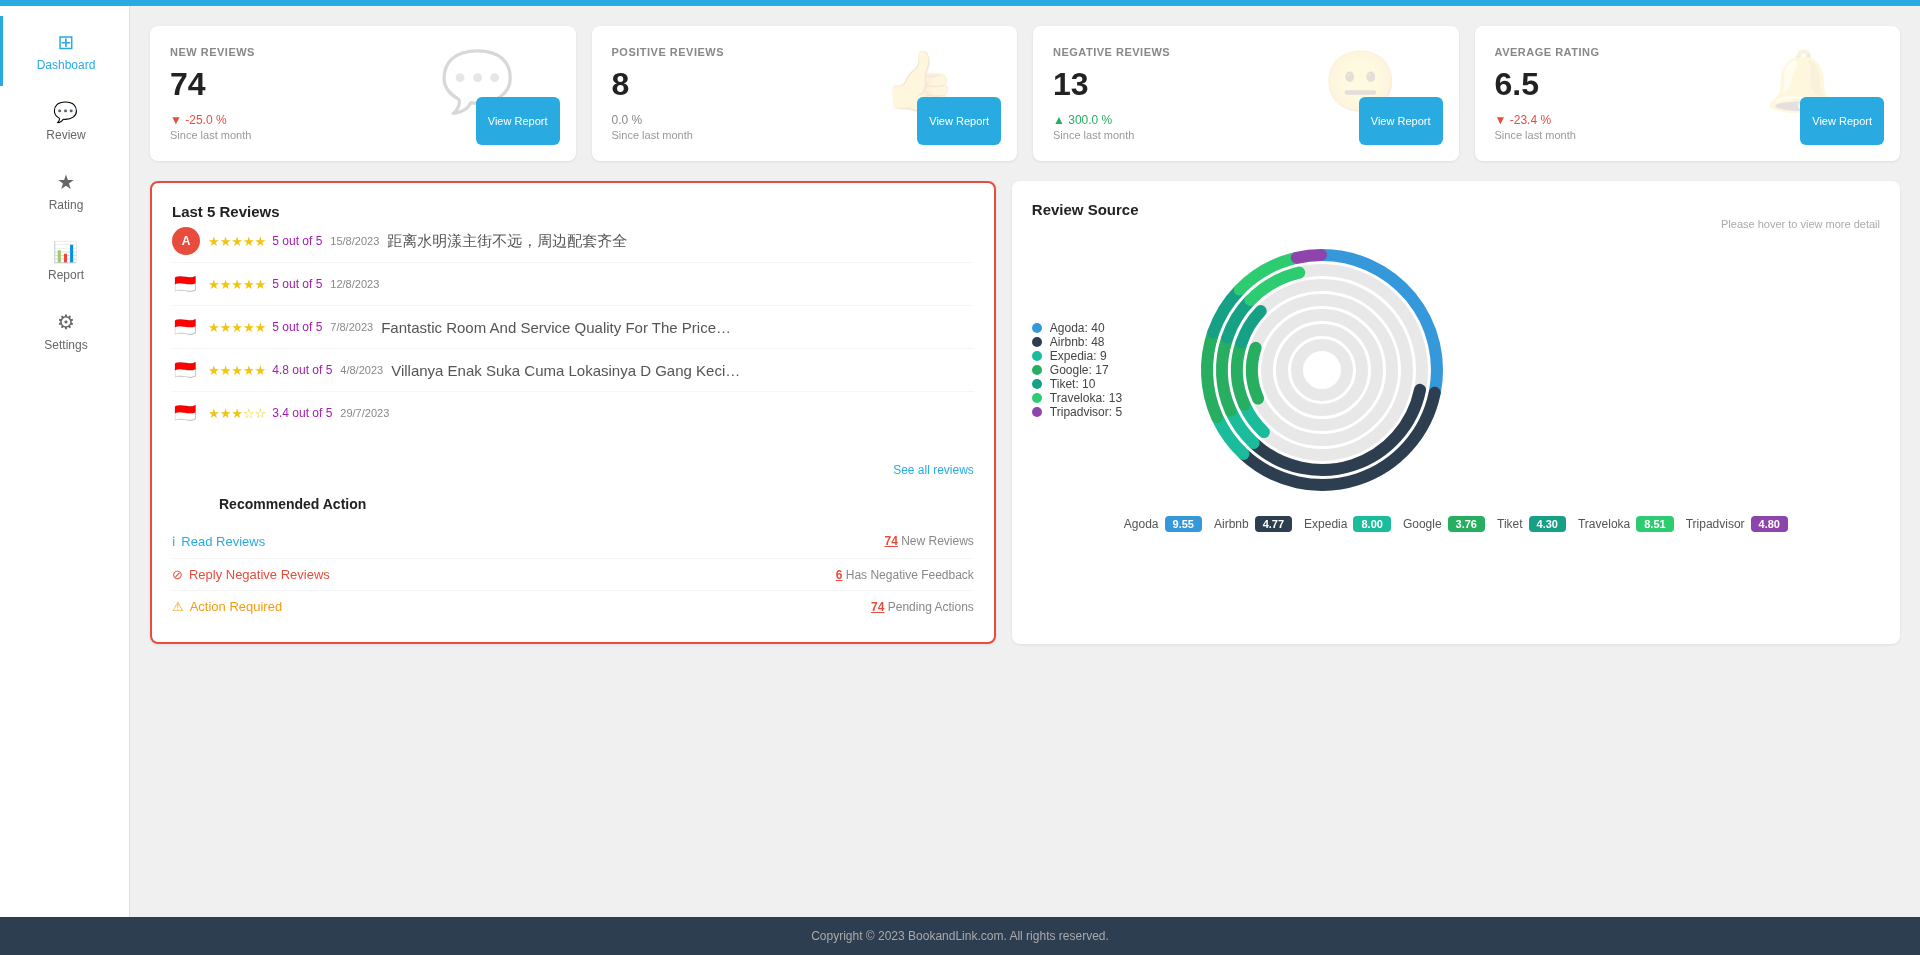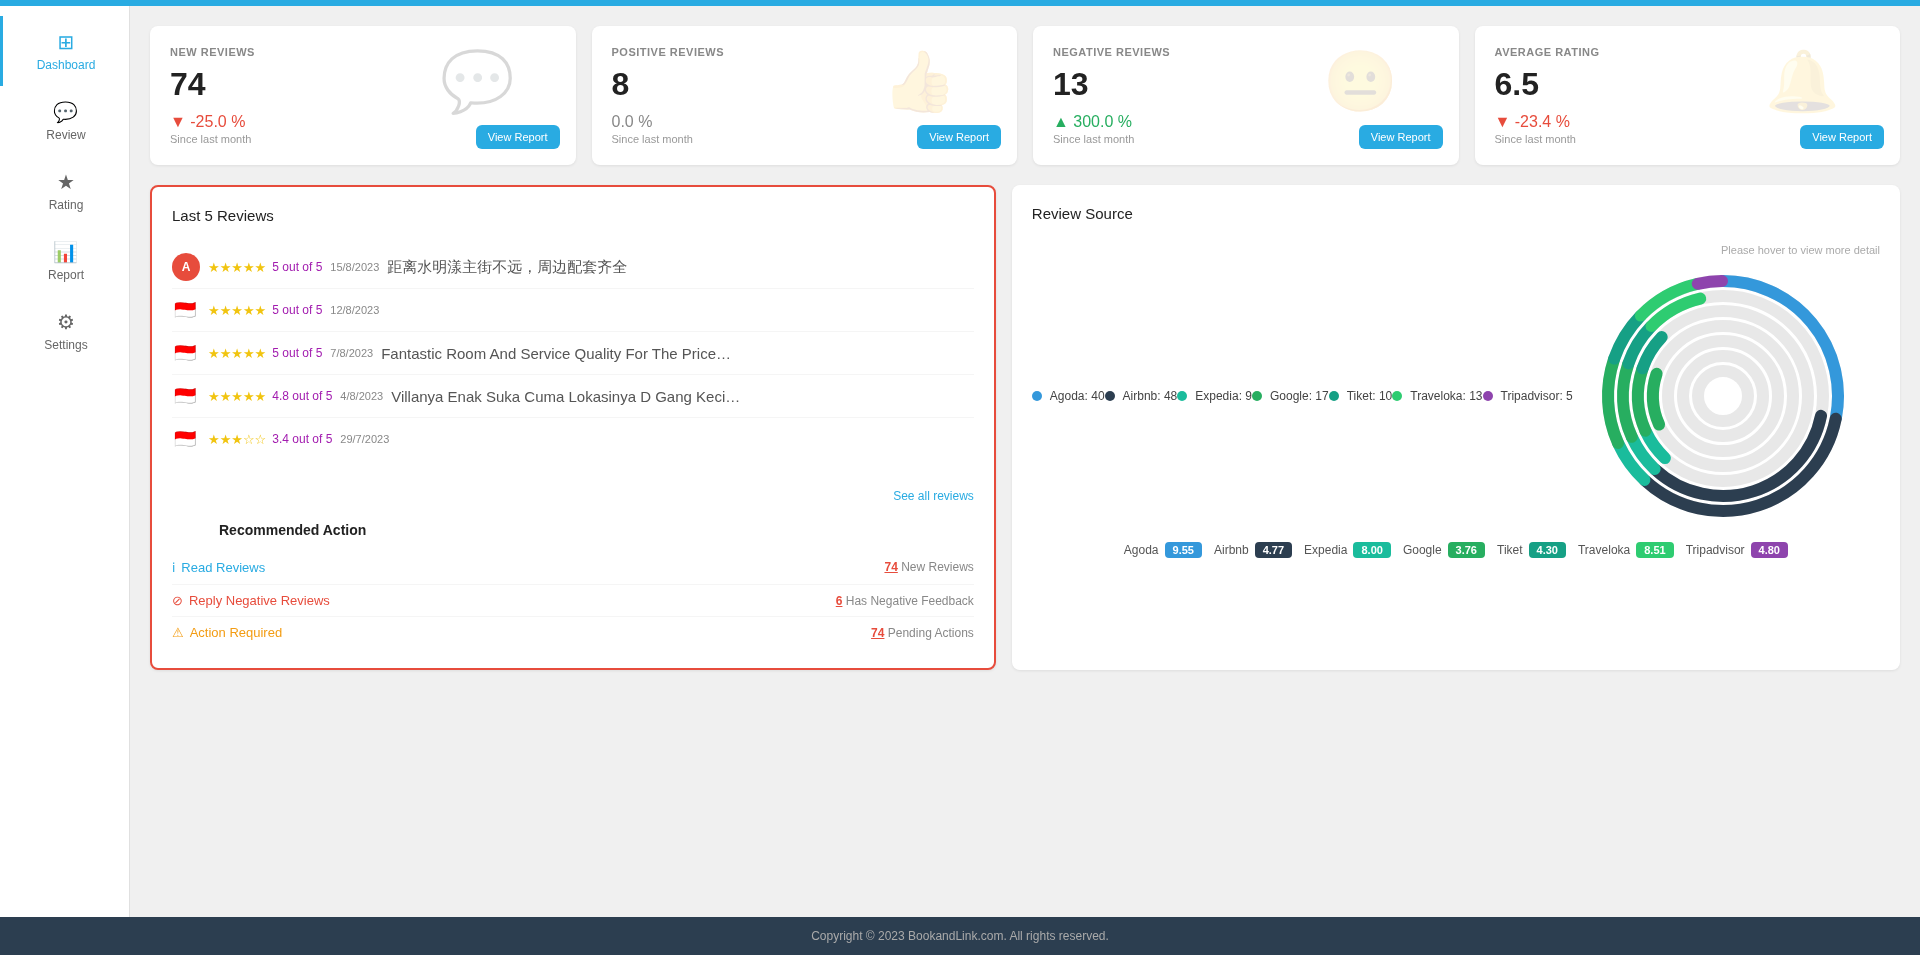--- a/index.html
+++ b/index.html
@@ -16,33 +16,33 @@
     .sidebar-icon { font-size: 20px; margin-bottom: 4px; }
     
     
     .main-content { flex: 1; padding: 20px; overflow-y: auto; }
     
     
     .stat-cards { display: grid; grid-template-columns: repeat(4, 1fr); gap: 16px; margin-bottom: 20px; }
     .stat-card { background: #fff; border-radius: 8px; padding: 20px; position: relative; overflow: hidden; box-shadow: 0 1px 3px rgba(0,0,0,0.08); }
     .stat-card-label { font-size: 11px; color: #888; font-weight: 600; letter-spacing: 0.5px; text-transform: uppercase; margin-bottom: 8px; }
     .stat-card-value { font-size: 32px; font-weight: 700; color: #222; margin-bottom: 10px; }
-    .stat-card-change { font-size: 16px; }
+    .stat-card-change { font-size: 12px; }
     .stat-card-change.negative { color: #e74c3c; }
     .stat-card-change.positive { color: #27ae60; }
     .stat-card-since { font-size: 11px; color: #999; margin-top: 2px; }
     .stat-card-icon { position: absolute; right: 60px; top: 20px; opacity: 0.15; font-size: 60px; color: #888; }
-    .view-report-btn { position: absolute; right: 16px; bottom: 16px; background: #29abe2; color: #fff; border: none; border-radius: 6px; padding: 6px 12px; font-size: 11px; cursor: pointer; }
+    .view-report-btn { position: absolute; right: 16px; bottom: 16px; background: #29abe2; color: #fff; border: none; border-radius: 6px; padding: 18px 12px; font-size: 11px; cursor: pointer; }
     
     
     .bottom-panels { display: grid; grid-template-columns: 1fr 1.05fr; gap: 16px; }
     
     
     .panel { background: #fff; border-radius: 8px; padding: 20px; box-shadow: 0 1px 3px rgba(0,0,0,0.08); }
-    .panel-title { font-size: 15px; font-weight: 400; color: #222; margin-bottom: 22px; }
+    .panel-title { font-size: 15px; font-weight: 700; color: #222; margin-bottom: 0; }
     .last-reviews-panel { border: 2px solid #e74c3c; border-radius: 8px; }
     
     .review-row { display: flex; align-items: center; padding: 7px 0; border-bottom: 1px solid #f5f5f5; font-size: 13px; }
     .review-row:last-child { border-bottom: none; }
     .review-avatar { width: 28px; height: 28px; border-radius: 50%; background: #e74c3c; display: flex; align-items: center; justify-content: center; color: #fff; font-size: 12px; font-weight: 700; margin-right: 8px; flex-shrink: 0; }
     .review-avatar.flag { background: none; font-size: 18px; }
     .stars { color: #f1c40f; font-size: 13px; margin-right: 6px; }
     .review-rating { font-size: 12px; color: #a21caf; margin-right: 8px; white-space: nowrap; }
     .review-date { font-size: 11px; color: #888; margin-right: 8px; white-space: nowrap; }
     .review-text { font-size: 15px; color: #555; overflow: hidden; text-overflow: ellipsis; white-space: nowrap; max-width: 350px; }
@@ -58,21 +58,21 @@
     .rec-label.blue { color: #29abe2; }
     .rec-label.red { color: #e74c3c; }
     .rec-label.orange { color: #f39c12; }
     .rec-count { font-size: 12px; color: #888; }
     .rec-count span { color: #e74c3c; font-weight: 700; text-decoration: underline; }
     
     
     .review-source-panel { }
     .review-source-subtitle { font-size: 11px; color: #aaa; text-align: right; margin-bottom: 10px; }
     .source-layout { display: flex; gap: 20px; align-items: center; }
-    .source-legend { display: flex; min-width: 140px; }
+    .source-legend { display: flex; flex-direction: column; min-width: 140px; }
     .legend-item { display: flex; align-items: center; gap: 8px; font-size: 12px; color: #444; }
     .legend-dot { width: 10px; height: 10px; border-radius: 50%; flex-shrink: 0; }
     
     
     .donut-container { position: relative; width: 260px; height: 260px; flex-shrink: 0; }
     
     
     .source-scores { display: flex; gap: 12px; flex-wrap: wrap; margin-top: 16px; align-items: center; justify-content: center; }
     .score-item { display: flex; align-items: center; gap: 6px; font-size: 12px; color: #555; }
     .score-badge { padding: 2px 8px; border-radius: 4px; color: #fff; font-size: 11px; font-weight: 700; }

